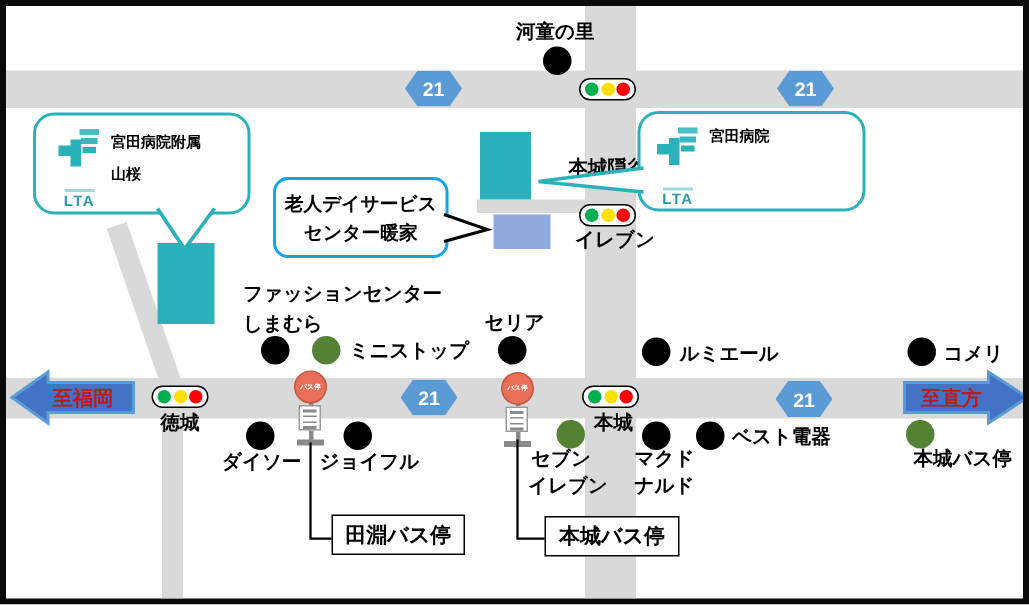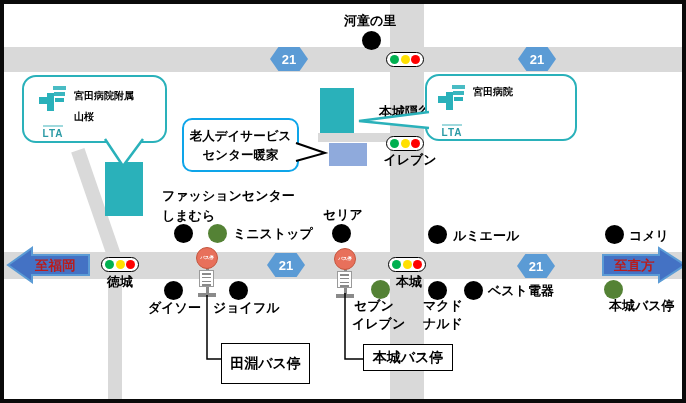--- a/index.html
+++ b/index.html
@@ -190,21 +190,21 @@
     <div class="base"></div>
     <div class="board">
         <i></i>
         <i></i>
         <i></i>
         <i></i>
       </div>
     <div class="disc">バス停</div>
   </div>
 
-  <div class="busbox" style="left:217px;top:339px;width:89px;height:41px;">田淵バス停</div>
+  <div class="busbox" style="left:217px;top:339px;width:89px;height:27px;">田淵バス停</div>
   <div class="busbox" style="left:359px;top:340px;width:90px;height:27px;">本城バス停</div>
 
   <div class="dot" style="left:358px;top:27px;"></div>
   <div class="dot" style="left:170px;top:220px;"></div>
   <div class="dot green" style="left:204px;top:220px;"></div>
   <div class="dot" style="left:328px;top:220px;"></div>
   <div class="dot" style="left:424px;top:221px;"></div>
   <div class="dot" style="left:601px;top:221px;"></div>
   <div class="dot" style="left:160px;top:277px;"></div>
   <div class="dot" style="left:225px;top:277px;"></div>

